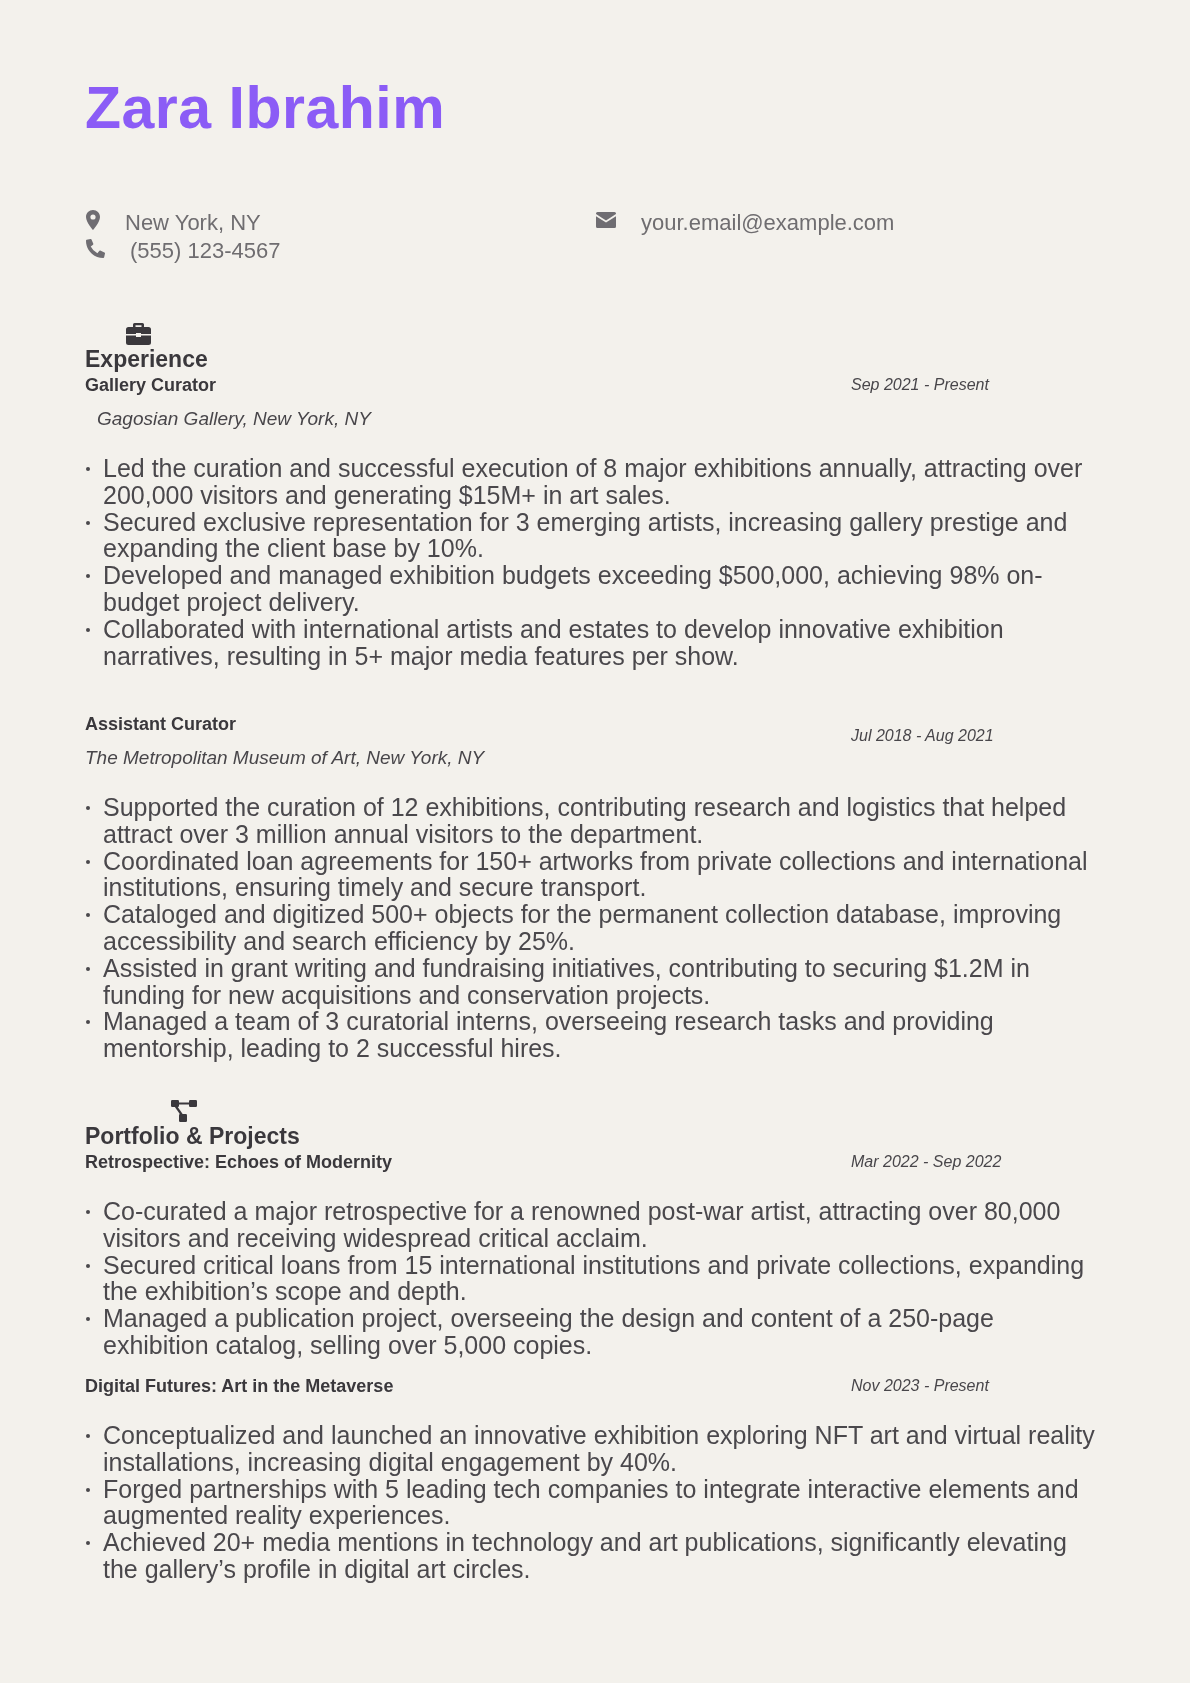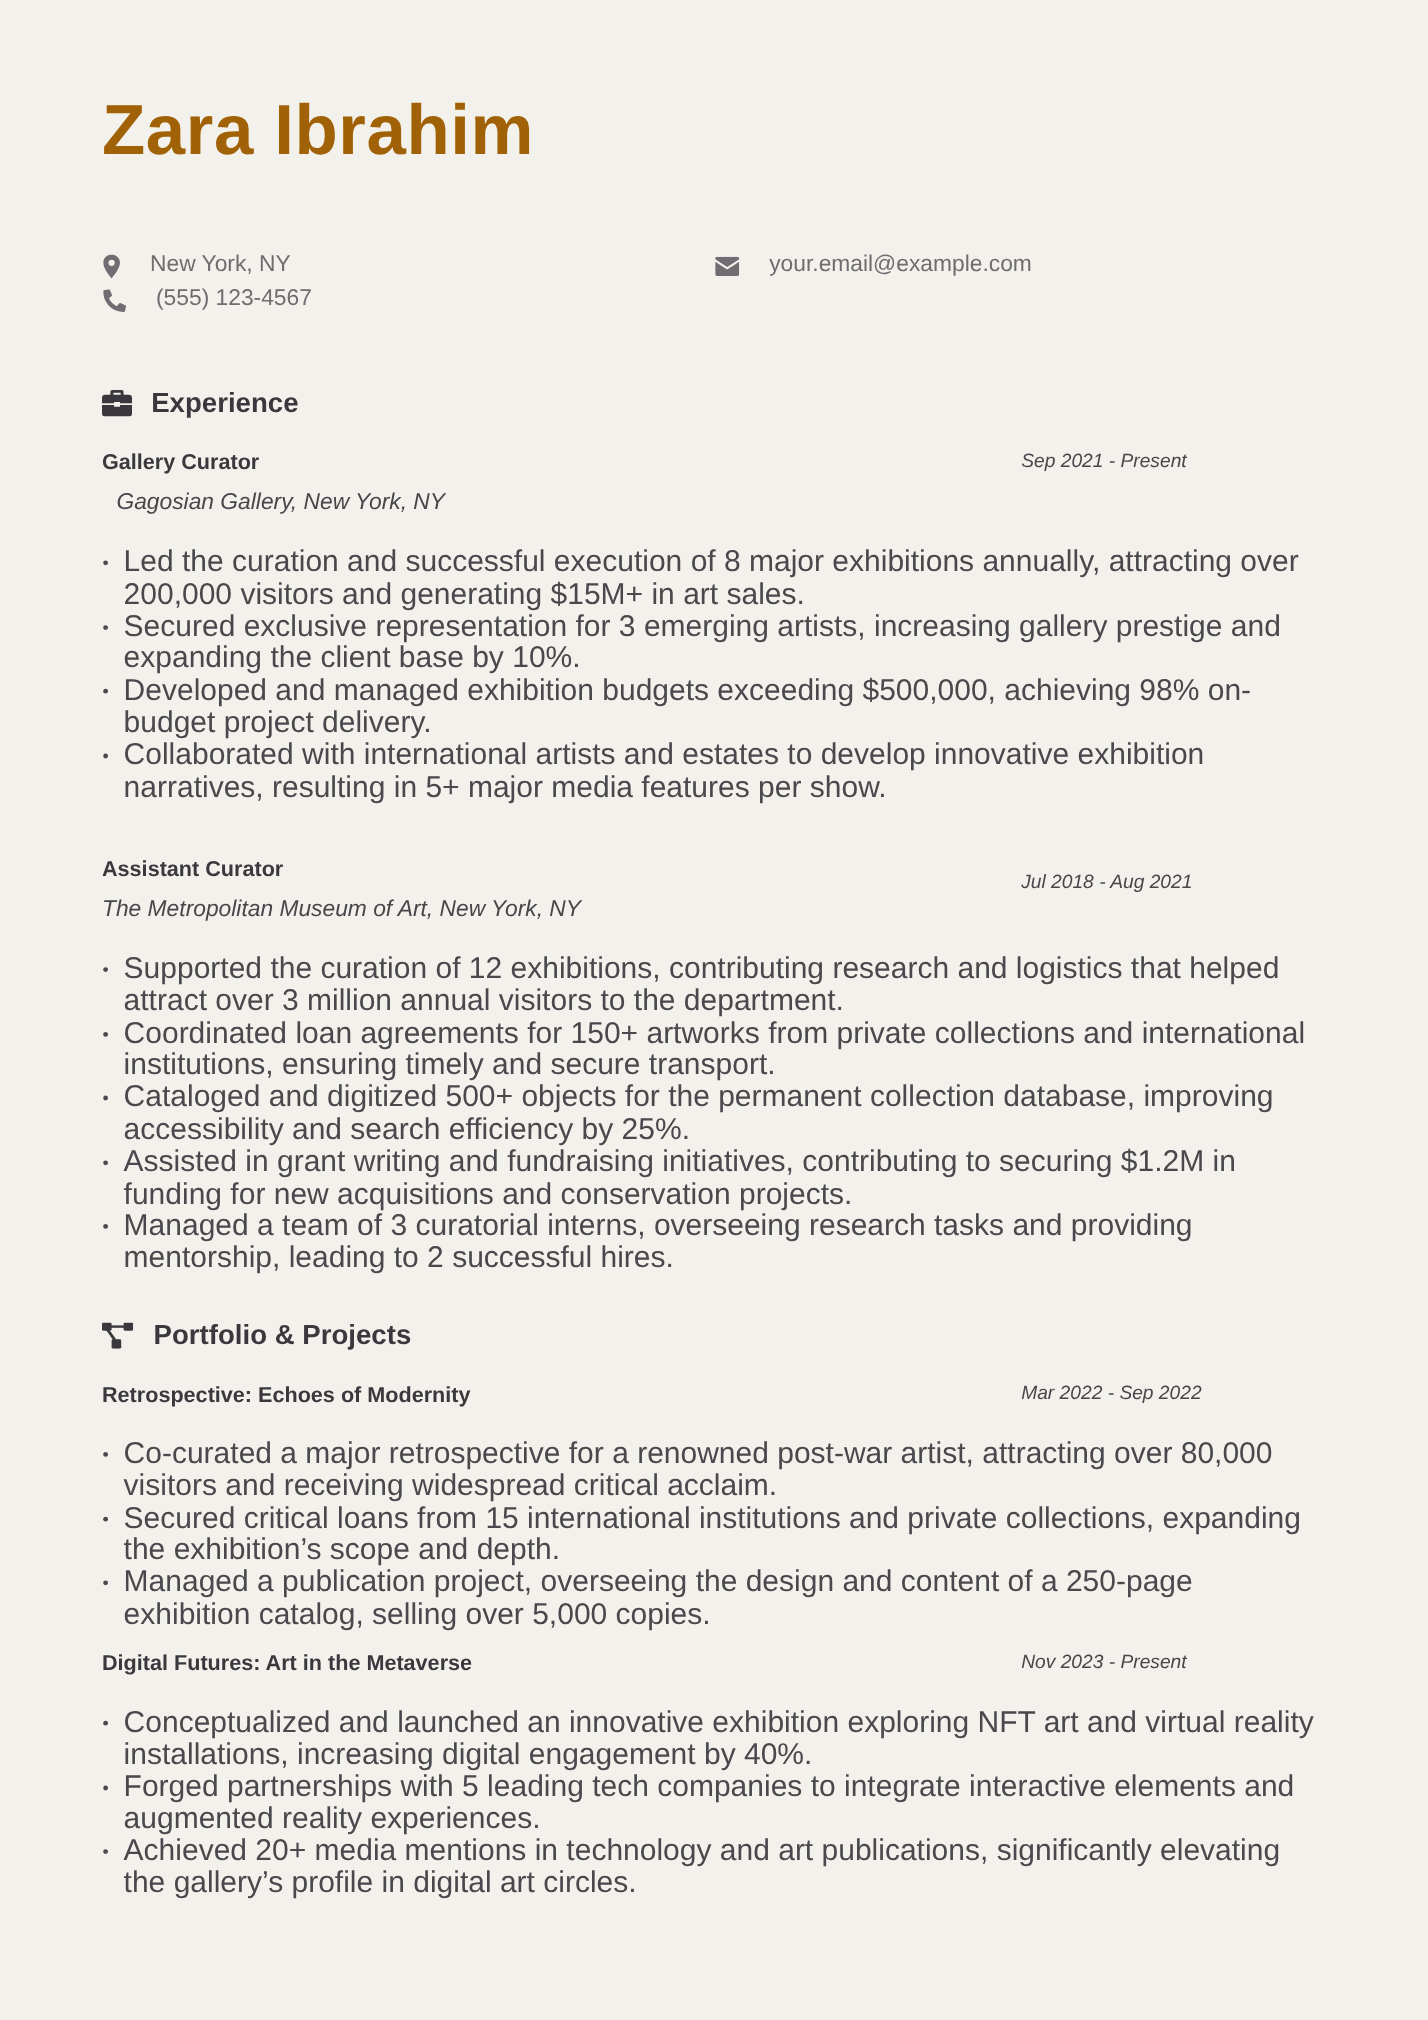--- a/index.html
+++ b/index.html
@@ -19,49 +19,50 @@
       left: 85px;
       top: 0;
       width: 1020px;
     }
     .name {
       position: absolute;
       top: 72px;
       left: 0;
       font-size: 59px;
       font-weight: bold;
-      color: #a16207;
+      color: #8b5cf6;
       letter-spacing: 0.5px;
       line-height: 72px;
     }
     .contact {
       position: absolute;
       left: 0;
-      font-size: 19px;
+      font-size: 22px;
       color: #6f6d70;
       display: flex;
-      align-items: flex-end;
+      align-items: flex-start;
     }
     .contact .icon {
       width: 20px;
       height: 20px;
       display: inline-flex;
       align-items: center;
       justify-content: center;
       margin-right: 20px;
     }
     .contact .icon svg { fill: #6f6d72; }
     .section-title {
       position: absolute;
       left: 0;
       display: flex;
       align-items: center;
       font-size: 23px;
       font-weight: bold;
       color: #3a383c;
+      flex-direction: column;
     }
     .section-title .icon {
       width: 26px;
       height: 24px;
       display: inline-flex;
       align-items: center;
       justify-content: flex-start;
       margin-right: 15px;
     }
     .section-title .icon svg { fill: #3a383c; }

